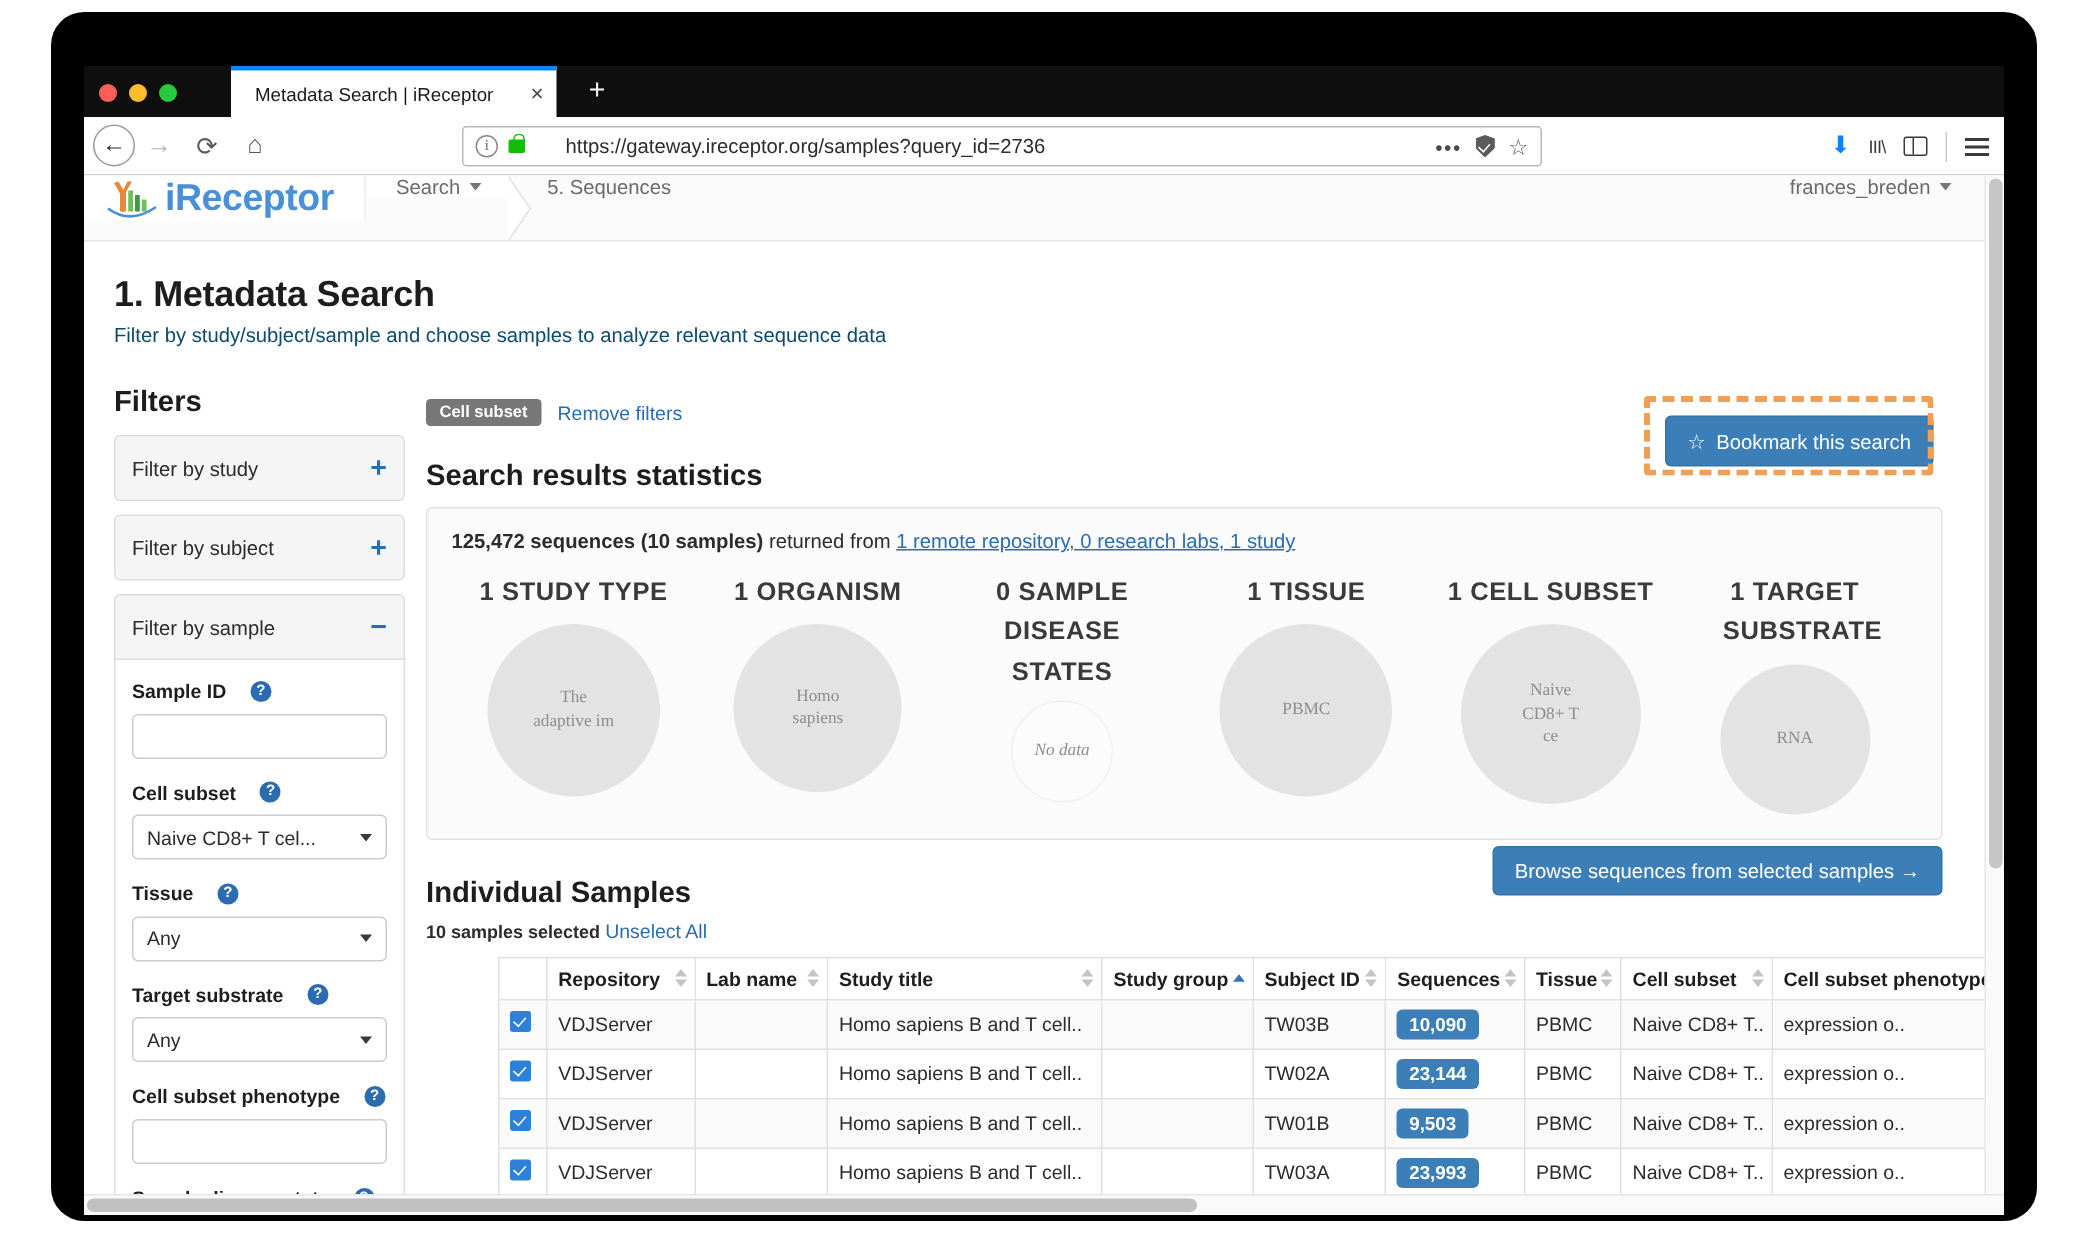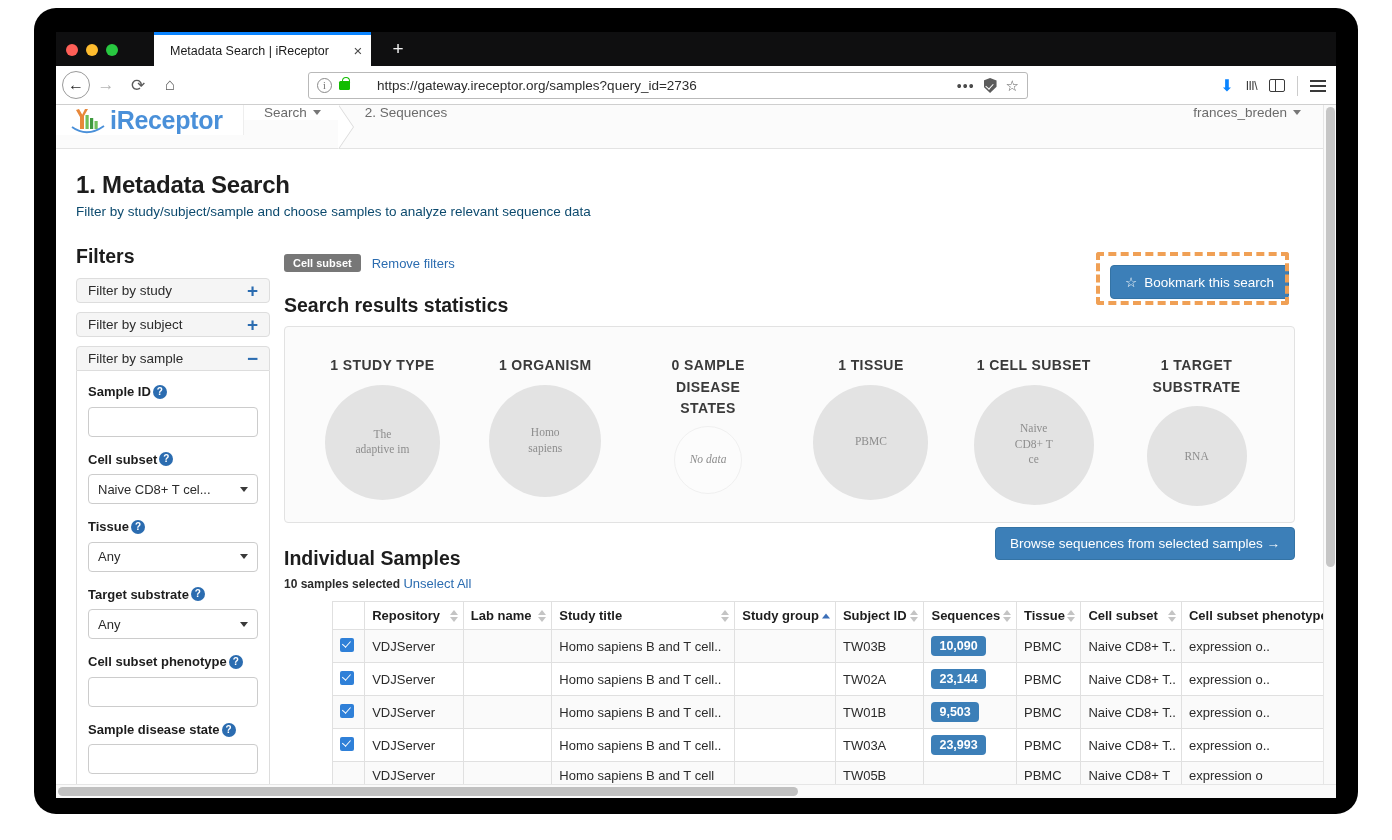--- a/index.html
+++ b/index.html
@@ -14,21 +14,21 @@
   #frame {
     position: absolute;
     left: 34px; top: 8px;
     width: 1324px; height: 806px;
     background: #000000;
     border-radius: 22px;
     overflow: hidden;
   }
   #frame-inner {
     position: absolute;
-    left: 22px; top: 24px;
+    left: 22px; top: 36px;
     width: 1280px; height: 766px;
     background: #ffffff;
     overflow: hidden;
   }
 
   
   .tabstrip {
     position: relative;
     height: 34px;
     background: #0f0f10;
@@ -298,21 +298,21 @@
 
   .cols { display: flex; margin-top: 26px; gap: 14px; }
 
   
   .sidebar { width: 194px; flex: none; }
   h2.sec-title {
     font-size: 19.5px; font-weight: bold;
     color: #1d1d1d; margin-bottom: 10px;
   }
   .acc-head {
-    height: 25px;
+    height: 44px;
     background: #f5f5f5;
     border: 1px solid #dddddd;
     border-radius: 4px;
     display: flex; align-items: center;
     padding: 0 11px;
     font-size: 13.5px;
     color: #2b2b2b;
     margin-bottom: 9px;
   }
   .acc-head.open { border-radius: 4px 4px 0 0; margin-bottom: 0; }
@@ -326,21 +326,21 @@
     border: 1px solid #dddddd;
     border-top: none;
     border-radius: 0 0 4px 4px;
     padding: 12px 11px 14px 11px;
   }
   .f-label {
     font-size: 13px; font-weight: bold;
     color: #1d1d1d;
     margin-bottom: 6px;
     display: flex; align-items: center; flex-wrap: wrap;
-    gap: 2px;
+    gap: 16px;
     line-height: 1.35;
   }
   .q-icon {
     display: inline-block;
     width: 14px; height: 14px;
     border-radius: 50%;
     background: #2b6cb0;
     color: #ffffff;
     font-size: 10px; font-weight: bold;
     text-align: center; line-height: 14px;
@@ -422,21 +422,21 @@
   .stat-summary { font-size: 13.5px; color: #2b2b2b; }
   .stat-summary b { font-weight: bold; }
   .stat-summary a { color: #2b6cb0; text-decoration: underline; }
 
   .circles { display: flex; margin-top: 14px; }
   .circle-col {
     flex: 1;
     display: flex; flex-direction: column; align-items: center;
   }
   .circle-label {
-    font-size: 14px; font-weight: bold;
+    font-size: 17px; font-weight: bold;
     color: #3a3a3a;
     letter-spacing: 0.4px;
     text-align: center;
     text-transform: uppercase;
     line-height: 1.55;
     min-height: 18px;
   }
   .circle {
     border-radius: 50%;
     background: #e3e3e3;
@@ -597,21 +597,21 @@
 
           <div class="crumb first">
             <span>Search</span>
             <span class="caret-d"></span>
             <span class="arrow-edge"></span>
             <span class="arrow-r"></span>
           </div>
 
 
           <div class="crumb">
-            <span>2. Sequences</span>
+            <span>5. Sequences</span>
           </div>
 
           <div class="user-area">
             <span>frances_breden</span>
             <span class="caret-d"></span>
           </div>
         </div>
 
         <div class="content">
           <h1 class="page-title">1. Metadata Search</h1>
@@ -697,20 +697,23 @@
                 <span class="annot"></span>
                 <button class="btn-primary">
                   <span>☆</span>
                   <span>Bookmark this search</span>
                 </button>
               </div>
 
               <h3 class="stat-title">Search results statistics</h3>
 
               <div class="stat-box">
+                <div class="stat-summary">
+                  <b>125,472 sequences (10 samples)</b><span> returned from </span><a>1 remote repository, 0 research labs, 1 study</a>
+                </div>
 
                 <div class="circles">
                   <div class="circle-col">
                     <div class="circle-label">1 STUDY TYPE</div>
                     <div class="circle" style="width:115px;height:115px;padding:0 28px;">The adaptive im</div>
                   </div>
                   <div class="circle-col">
                     <div class="circle-label">1 ORGANISM</div>
                     <div class="circle" style="width:112px;height:112px;padding:0 28px;">Homo sapiens</div>
                   </div>

